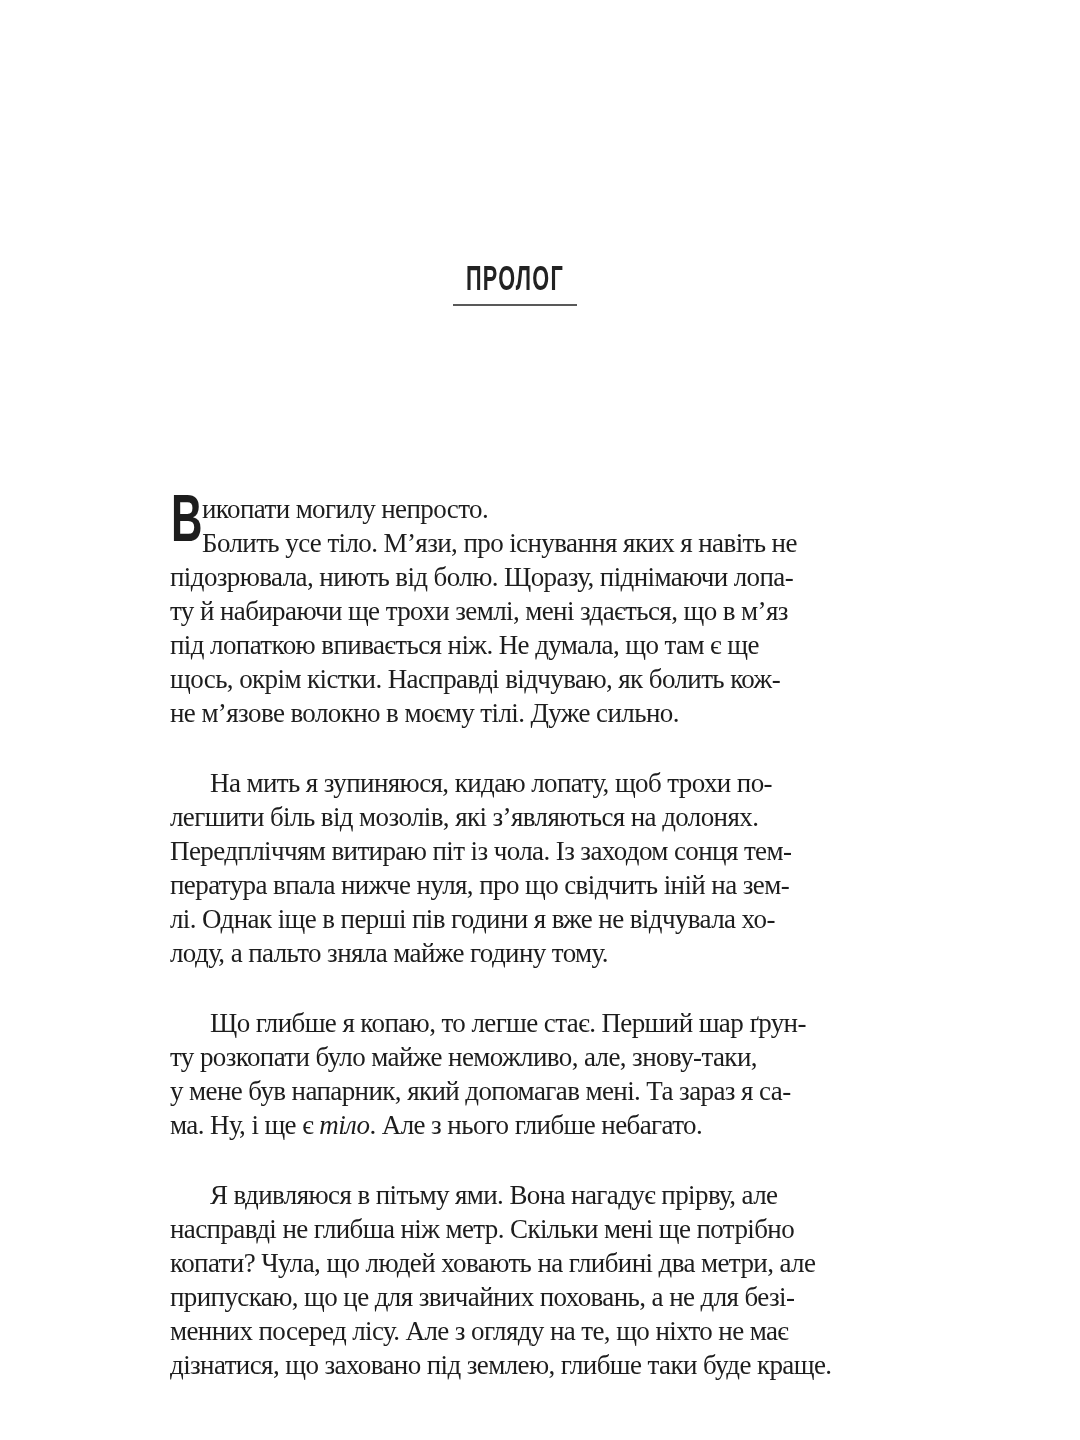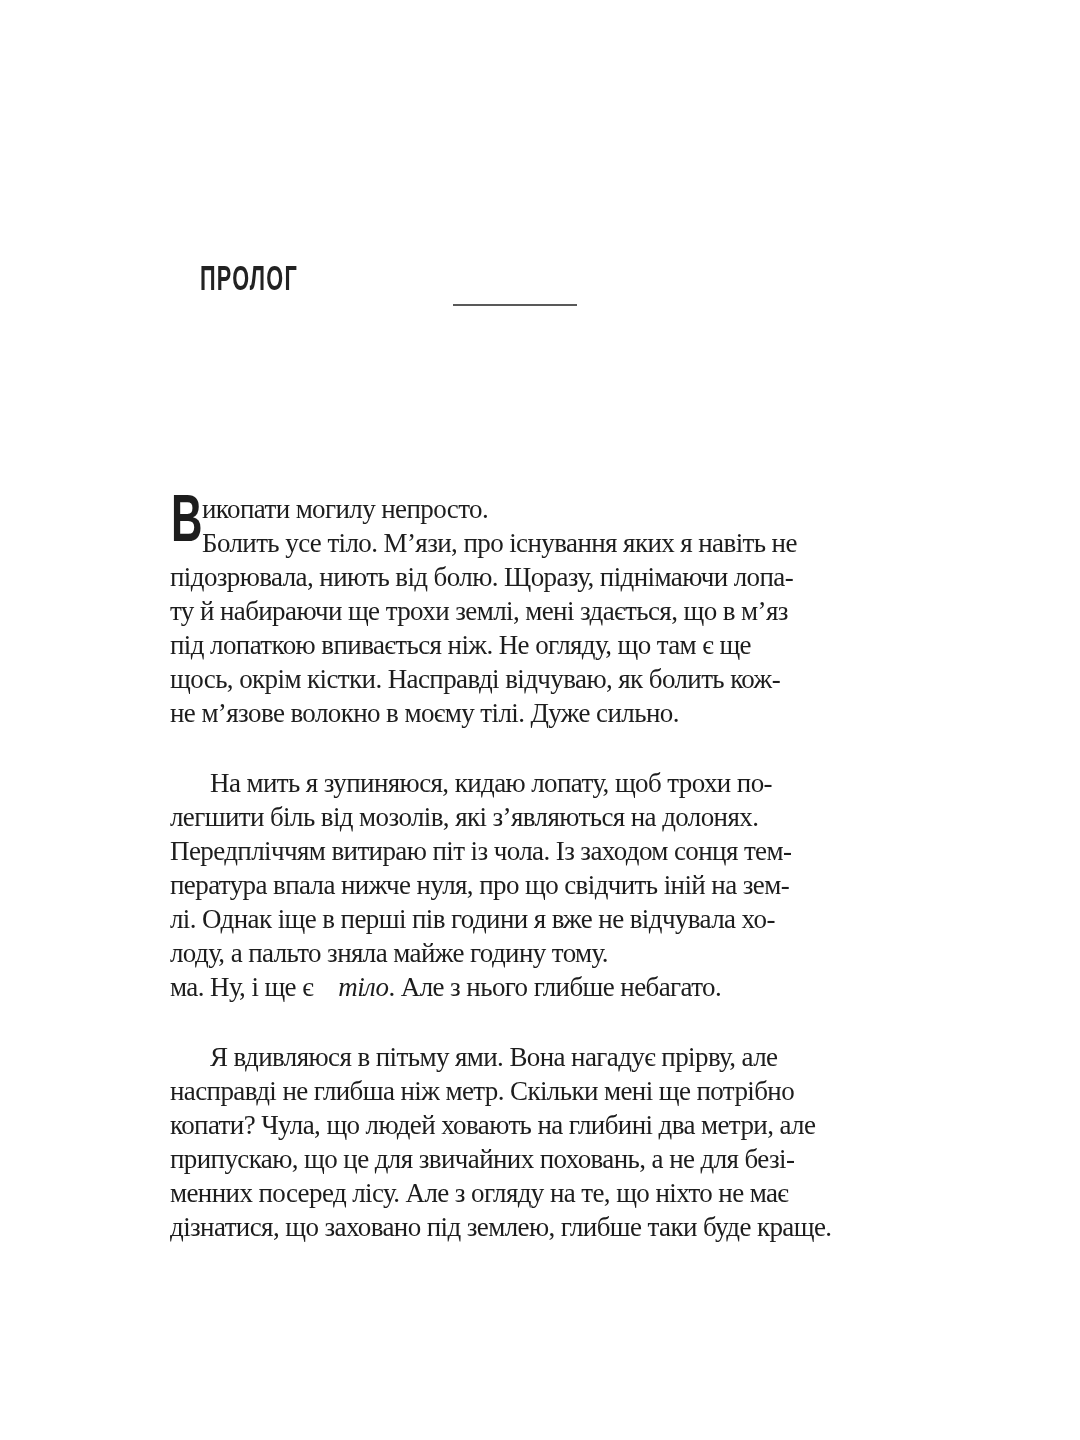--- a/index.html
+++ b/index.html
@@ -10,20 +10,21 @@
     color:#1d1d1d;
     position:relative;
     overflow:hidden;
   }
   .page { position:absolute; inset:0; }
 
   
   .heading-wrap {
     position:absolute;
     left:170px; top:258px; width:690px;
+    text-align:center;
   }
   .heading-title {
     display:inline-block;
     font-family:"Liberation Sans","DejaVu Sans",sans-serif;
     font-weight:700;
     font-size:35px;
     line-height:40px;
     letter-spacing:2px;
     color:#222222;
     transform:scaleX(0.62);
@@ -53,55 +54,58 @@
     position:absolute;
     left:1px; top:-7px;
     font-family:"Liberation Sans","DejaVu Sans",sans-serif;
     font-weight:700;
     font-size:66px;
     line-height:66px;
     color:#1d1d1d;
     transform:scaleX(0.66);
     transform-origin:left top;
   }
-  em { font-style:italic;margin-left:19px; }
+  em { font-style:italic; }
 </style>
 </head>
 <body style="background: rgb(255, 255, 255);">
 
 <div class="page">
 
   <div class="heading-wrap">
     <div class="heading-title">ПРОЛОГ</div>
     <div class="heading-underline" style="background: rgb(89, 89, 89);"></div>
   </div>
 
   <div class="body-text">
 
     <div class="para">
       <span class="dropcap">В</span>
       <div class="lines p1-head">икопати могилу непросто.
 Болить усе тіло. М’язи, про існування яких я навіть не</div>
       <div class="lines">підозрювала, ниють від болю. Щоразу, піднімаючи лопа-
 ту й набираючи ще трохи землі, мені здається, що в м’яз
-під лопаткою впивається ніж. Не огляду, що там є ще
+під лопаткою впивається ніж. Не думала, що там є ще
 щось, окрім кістки. Насправді відчуваю, як болить кож-
 не м’язове волокно в моєму тілі. Дуже сильно.</div>
     </div>
 
     <div class="para">
       <div class="lines indent">На мить я зупиняюся, кидаю лопату, щоб трохи по-
 легшити біль від мозолів, які з’являються на долонях.
 Передпліччям витираю піт із чола. Із заходом сонця тем-
 пература впала нижче нуля, про що свідчить іній на зем-
 лі. Однак іще в перші пів години я вже не відчувала хо-
 лоду, а пальто зняла майже годину тому.</div>
     </div>
 
     <div class="para">
+      <div class="lines indent">Що глибше я копаю, то легше стає. Перший шар ґрун-
+ту розкопати було майже неможливо, але, знову-таки,
+у мене був напарник, який допомагав мені. Та зараз я са-</div>
       <div class="lines"><span>ма. Ну, і ще є </span><em>тіло</em><span>. Але з нього глибше небагато.</span></div>
     </div>
 
     <div class="para">
       <div class="lines indent">Я вдивляюся в пітьму ями. Вона нагадує прірву, але
 насправді не глибша ніж метр. Скільки мені ще потрібно
 копати? Чула, що людей ховають на глибині два метри, але
 припускаю, що це для звичайних поховань, а не для безі-
 менних посеред лісу. Але з огляду на те, що ніхто не має
 дізнатися, що заховано під землею, глибше таки буде краще.</div>

